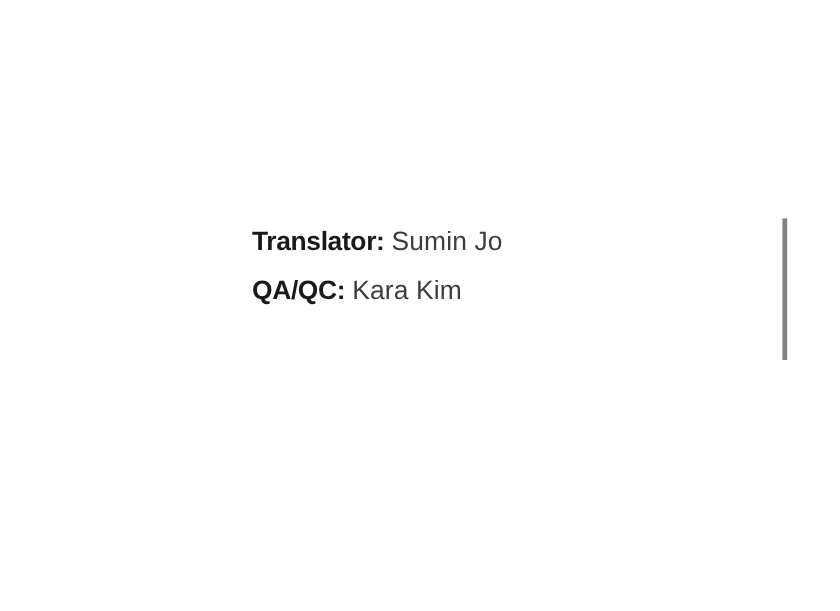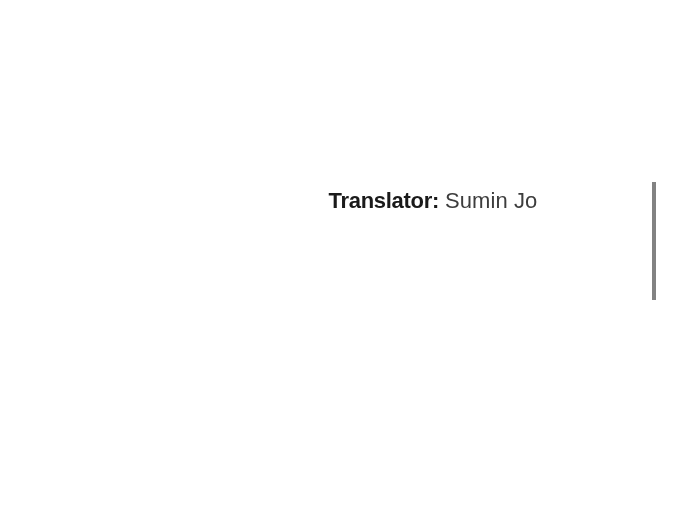--- a/index.html
+++ b/index.html
@@ -18,24 +18,24 @@
   #slide {
     position: relative;
     width: 700px;
     height: 509px;
     background: #ffffff;
   }
 
   
   #credits-block {
     position: absolute;
-    right: 57px;           
+    right: 70px;           
     top: 180px;
     width: 420px;
-    text-align: center;
+    text-align: left;
   }
 
   .credit-line {
     display: block;
     height: 41px;
     line-height: 41px;
     white-space: nowrap;
     font-size: 22px;
     letter-spacing: -0.2px;
   }
@@ -67,18 +67,21 @@
 
 <div id="slide">
 
   <div id="credits-block">
 
     <div class="credit-line">
       <span class="credit-role">Translator:</span><span>&nbsp;</span><span class="credit-name">Sumin Jo</span>
     </div>
 
 
+    <div class="credit-line">
+      <span class="credit-role">QA/QC:</span><span>&nbsp;</span><span class="credit-name">Kara Kim</span>
+    </div>
 
   </div>
 
   <div id="credits-rule"></div>
 
 </div>
 
 </body></html>

